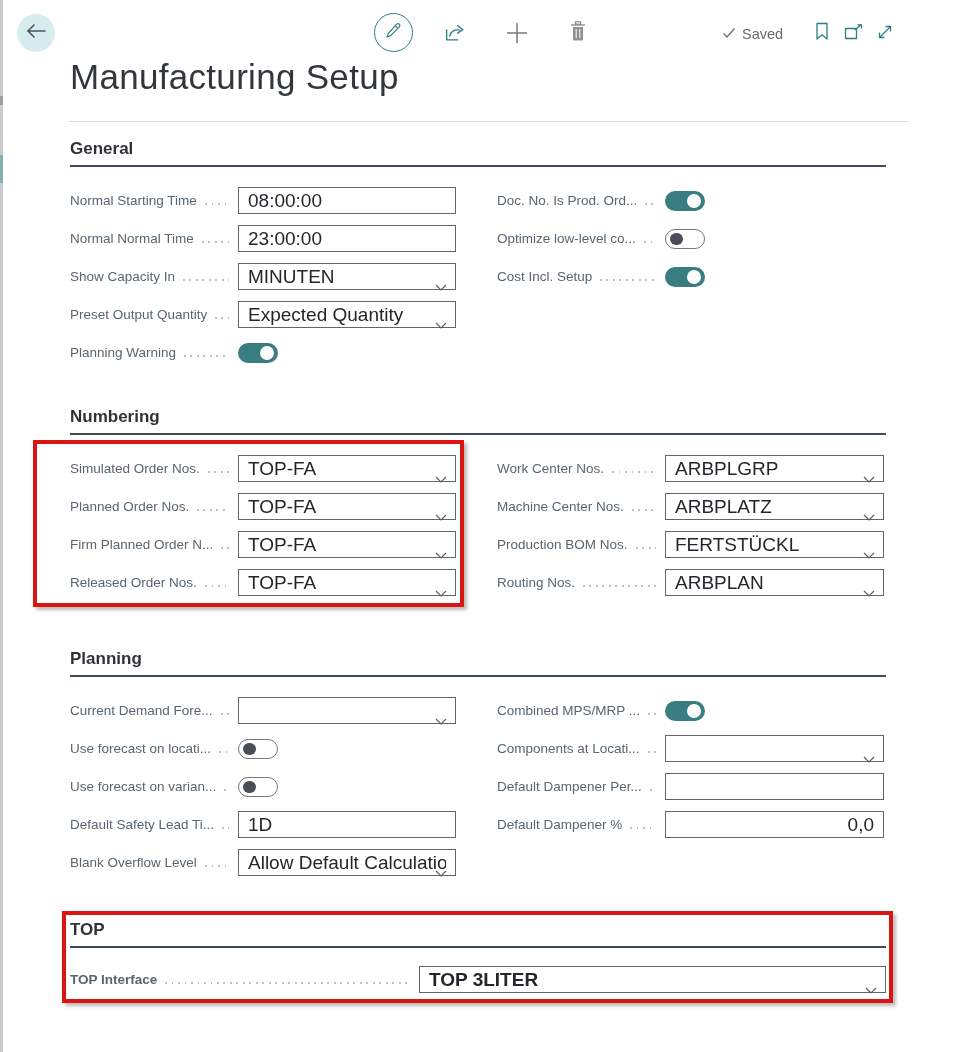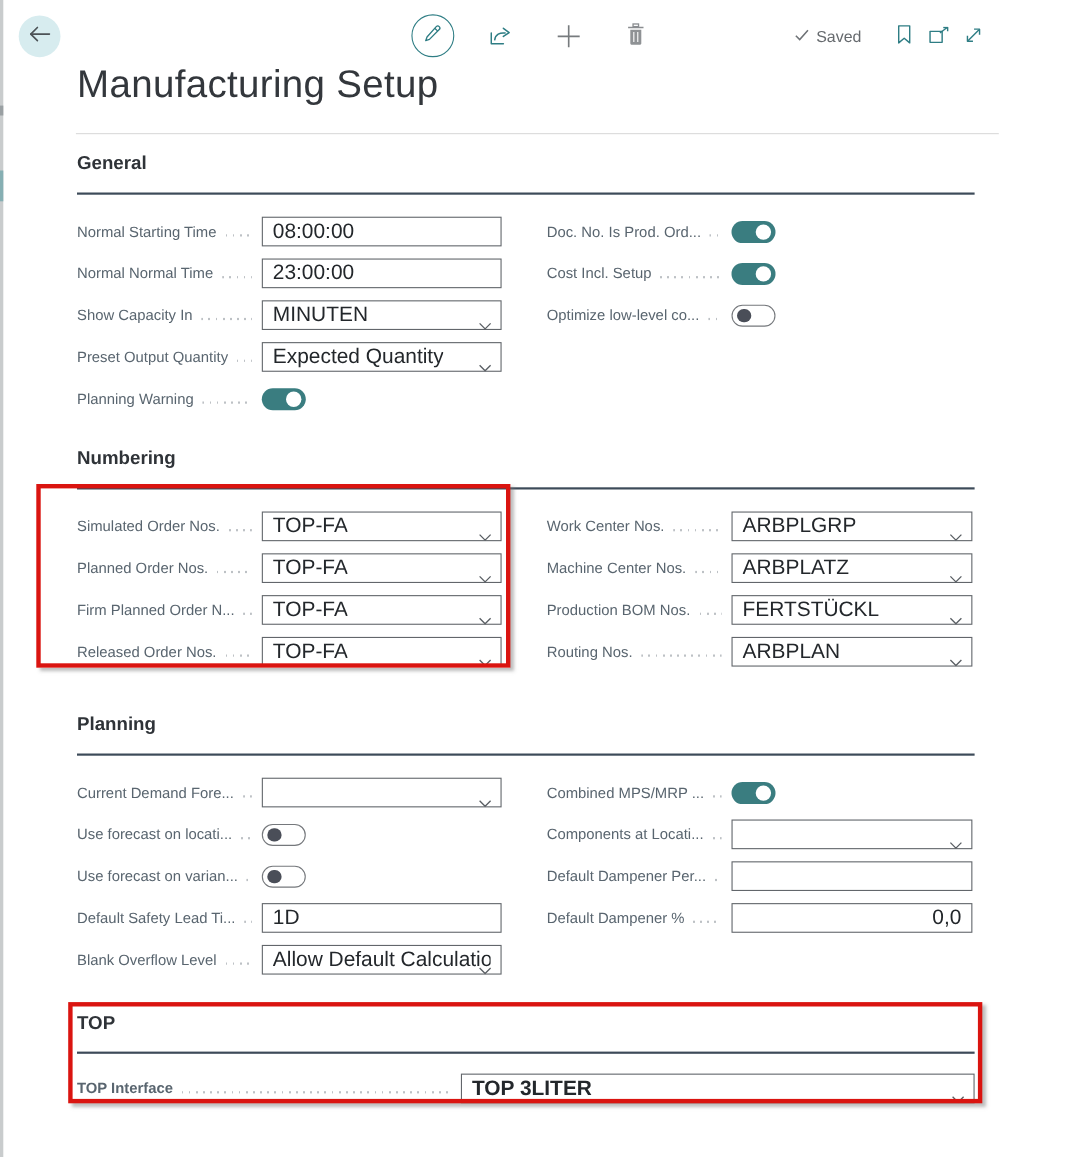--- a/index.html
+++ b/index.html
@@ -30,21 +30,21 @@
   .page-title { position:absolute; left:70px; top:57px; font-size:35px; font-weight:300;
                 color:#33373c; letter-spacing:.3px; }
   .top-divider { position:absolute; left:69px; top:121px; width:839px; height:1px; background:#dadada; }
 
   
   .sec { position:absolute; left:70px; width:816px; }
   #sec-general  { top:138px; }
   #sec-numbering{ top:406px; }
   #sec-planning { top:648px; }
   #sec-top      { top:919px; }
-  .sec-title { font-size:17px; font-weight:600; color:#2f3338; line-height:21px; padding-bottom:16px;
+  .sec-title { font-size:17px; font-weight:600; color:#2f3338; line-height:21px; padding-bottom:6px;
                border-bottom:2px solid var(--section-underline,#3d4a59); }
   .fields { display:flex; gap:41px; margin-top:20px; }
   #sec-top .fields { margin-top:18px; }
   .col { width:386px; }
   .col.right { width:387px; }
   .col.full { width:816px;font-weight:bold; }
 
   .row { display:flex; align-items:center; height:27px; margin-bottom:11px; }
   .lbl { font-size:13.5px; color:#59656f; white-space:nowrap; }
   .leader { flex:1; height:2px; margin:0 9px 0 8px; align-self:center; margin-top:6px;
@@ -220,30 +220,30 @@
       </div>
       <div class="col right">
         <div class="row">
           <span class="lbl">Doc. No. Is Prod. Ord...</span>
           <span class="leader"></span>
           <div class="toggle" style="margin-right:179px" data-state="on">
               <span class="knob"></span>
             </div>
         </div>
         <div class="row">
+          <span class="lbl">Optimize low-level co...</span>
+          <span class="leader"></span>
+          <div class="toggle" style="margin-right:179px" data-state="off">
+              <span class="knob"></span>
+            </div>
+        </div>
+        <div class="row">
           <span class="lbl">Cost Incl. Setup</span>
           <span class="leader"></span>
           <div class="toggle" style="margin-right:179px" data-state="on">
-              <span class="knob"></span>
-            </div>
-        </div>
-        <div class="row">
-          <span class="lbl">Optimize low-level co...</span>
-          <span class="leader"></span>
-          <div class="toggle" style="margin-right:179px" data-state="off">
               <span class="knob"></span>
             </div>
         </div>
       </div>
     </div>
   </div>
 
   <div class="sec" id="sec-numbering">
     <div class="sec-title">Numbering</div>
     <div class="fields">

